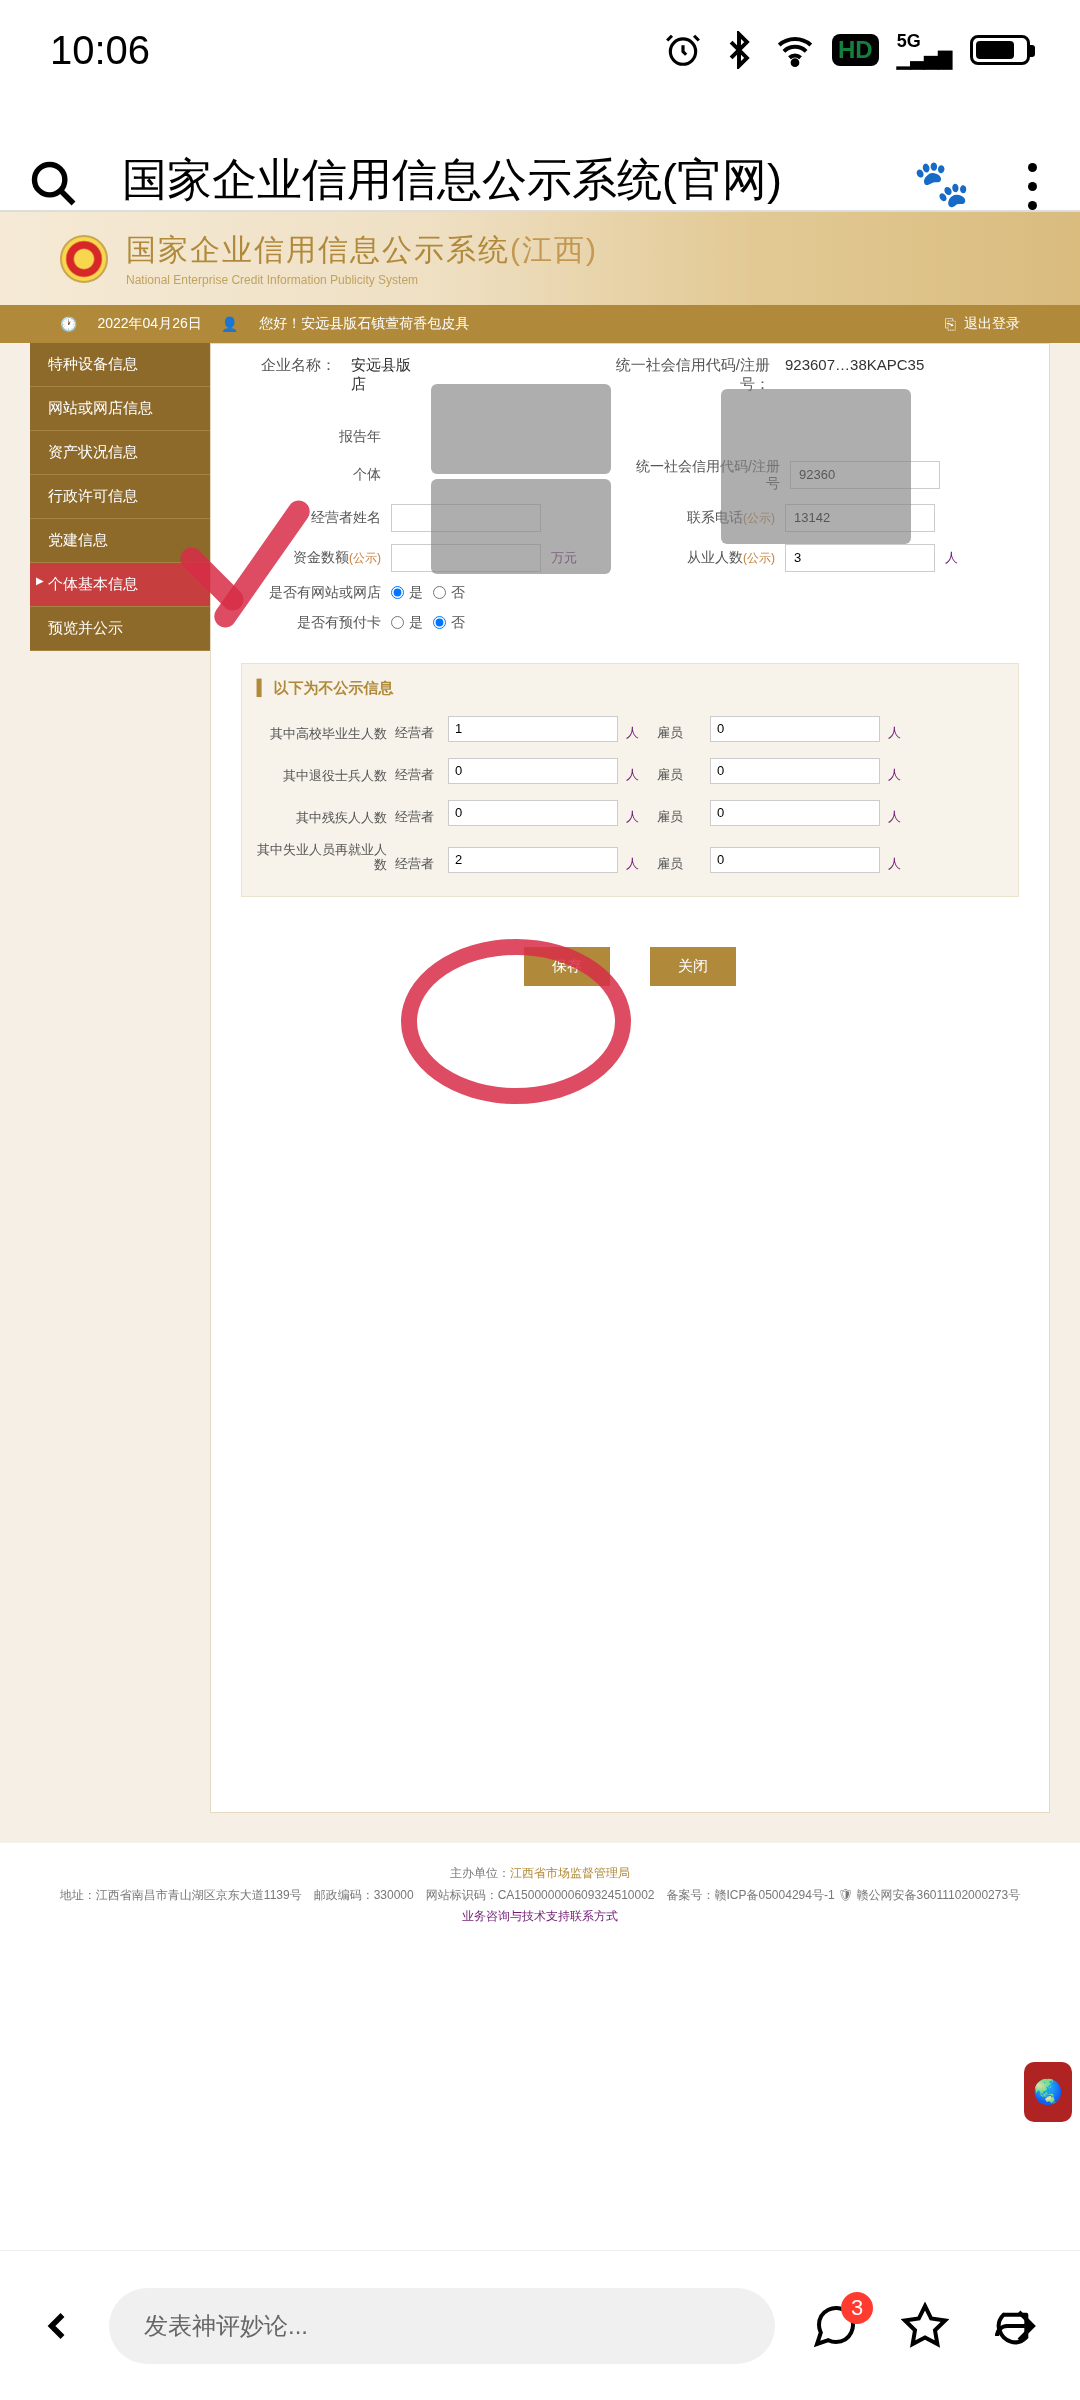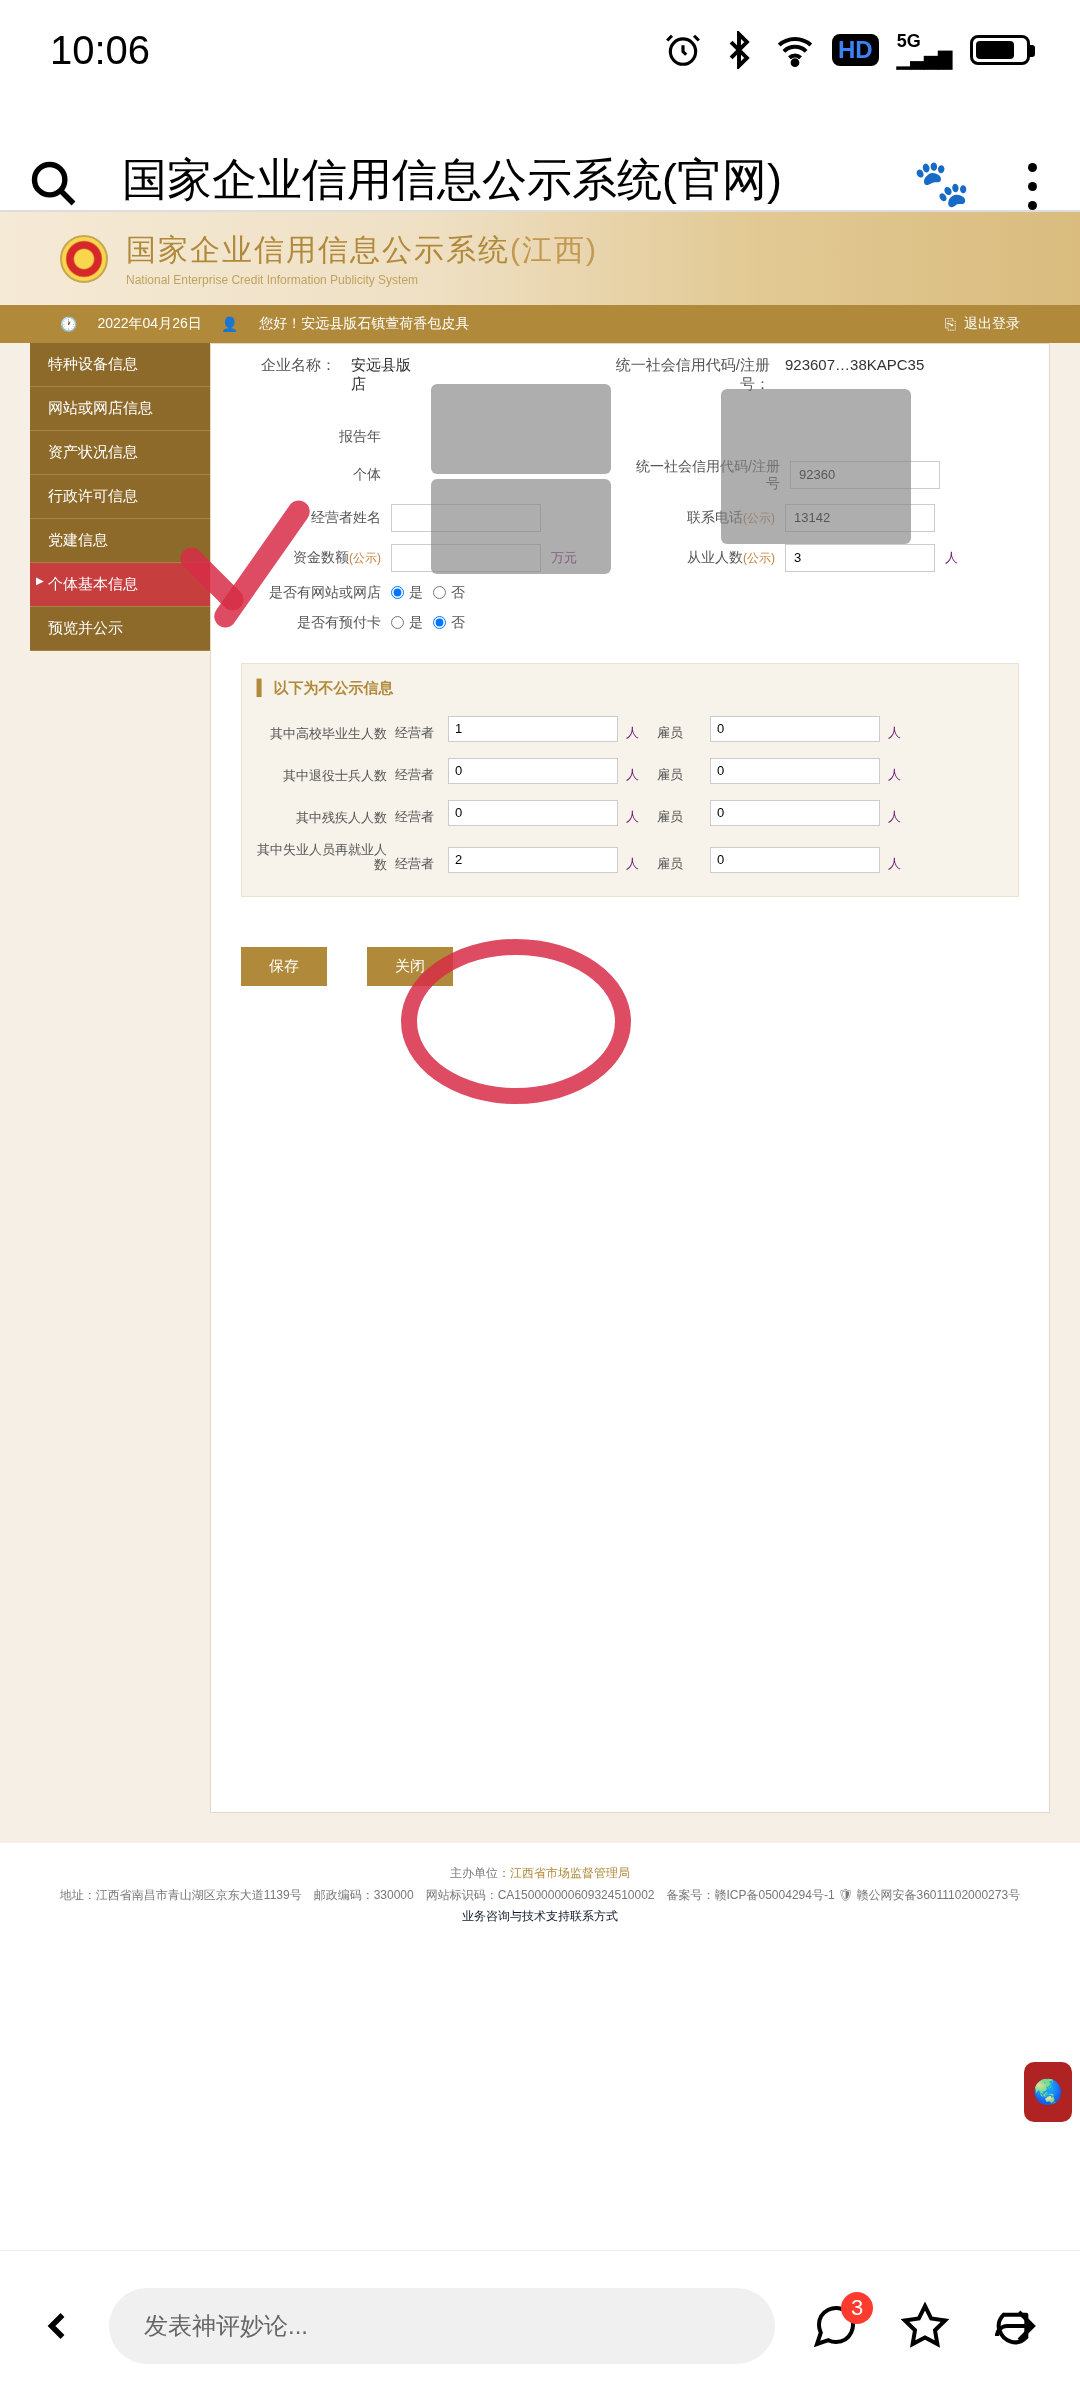--- a/index.html
+++ b/index.html
@@ -1,20 +1,20 @@
 <!DOCTYPE html>
 <html><head>
 <meta charset="utf-8">
 <style>
 *{box-sizing:border-box;margin:0;padding:0;font-family:-apple-system,"PingFang SC","Microsoft YaHei",sans-serif}
 body{width:1080px;height:2400px;background:#fff;position:relative;overflow:hidden}
 .status-bar{height:100px;display:flex;align-items:center;justify-content:space-between;padding:0 50px;font-size:40px;font-weight:500}
 .status-right{display:flex;align-items:center;gap:18px}
 .status-right svg{width:38px;height:38px}
-.hd-badge{background:#000;color:#3b82f6;border-radius:8px;padding:2px 6px;font-size:24px;font-weight:700}
+.hd-badge{background:#000;color:#15803d;border-radius:8px;padding:2px 6px;font-size:24px;font-weight:700}
 .sig{display:flex;flex-direction:column;font-size:18px;line-height:1;font-weight:700}
 .battery{width:60px;height:30px;border:3px solid #000;border-radius:8px;position:relative}
 .battery::after{content:"";position:absolute;right:-8px;top:7px;width:5px;height:12px;background:#000;border-radius:0 3px 3px 0}
 .battery::before{content:"";position:absolute;left:3px;top:3px;bottom:3px;width:70%;background:#000;border-radius:4px}
 .browser-bar{height:110px;display:flex;align-items:flex-end;padding:0 28px;gap:42px}
 .browser-title{font-size:45px;font-weight:500;flex:1;white-space:nowrap;overflow:hidden}
 .paw-icon{font-size:46px}
 .dots{display:flex;flex-direction:column;gap:10px;padding:0 15px}
 .dots span{width:9px;height:9px;background:#000;border-radius:50%}
 .page-content{position:relative;width:100%;border-top:2px solid #ddd;background:#fff;font-size:18px}
@@ -43,27 +43,27 @@
 .unit{color:#701a75;font-size:13px}
 .radio-group{display:flex;gap:25px;align-items:center}
 .radio-group label{display:flex;align-items:center;gap:5px;color:#555}
 .sub-section{background:#f7f3ea;border:1px solid #ece2cd;margin-top:25px;padding:15px}
 .sub-heading{color:#b08a3a;font-size:15px;font-weight:700;padding-bottom:10px}
 .sub-heading::before{content:"▍";color:#b08a3a;margin-right:5px}
 .personnel-row{display:flex;align-items:flex-end;padding:8px 0;gap:8px;font-size:13px}
 .personnel-label{width:130px;text-align:right;color:#555;font-size:13px;line-height:1.2}
 .role{color:#555;font-size:13px;width:45px}
 .personnel-row input{border:1px solid #ccc;padding:3px 6px;height:26px;width:170px;font-size:13px}
-.button-row{display:flex;gap:40px;margin-top:50px}
+.button-row{display:flex;justify-content:center;gap:40px;margin-top:50px}
 .btn{padding:10px 28px;color:#fff;border:none;font-size:15px;cursor:pointer}
 .btn-save{background:#b08a3a}
 .btn-close{background:#b08a3a}
 .footer{background:#fff;padding:20px 31px;font-size:12px;color:#777;text-align:center;line-height:1.8}
 .footer .org{color:#b08a3a}
-.footer .red{color:#0f172a}
+.footer .red{color:#701a75}
 .bottom-nav{position:absolute;bottom:0;left:0;right:0;height:150px;background:#fff;display:flex;align-items:center;padding:0 35px;gap:30px;border-top:1px solid #eee}
 .comment-bubble{flex:1;background:#f0f0f0;border-radius:50px;padding:22px 35px;color:#666;font-size:24px}
 .nav-icon{position:relative;width:60px;display:flex;justify-content:center}
 .nav-icon svg{width:48px;height:48px}
 .badge{position:absolute;top:-10px;right:-8px;background:#ff3b30;color:#fff;border-radius:50%;width:32px;height:32px;display:flex;align-items:center;justify-content:center;font-size:22px}
 .blur-block{position:absolute;background:rgba(130,130,130,0.65);border-radius:6px}
 .red-mark{position:absolute;border:16px solid rgba(215,45,70,0.85);border-radius:50%;pointer-events:none}
 .red-check{position:absolute;width:140px;height:140px;pointer-events:none}
 .red-check::before{content:"";position:absolute;width:22px;height:80px;background:rgba(215,45,70,0.85);transform:rotate(-45deg);left:25px;top:30px;border-radius:12px}
 .red-check::after{content:"";position:absolute;width:22px;height:150px;background:rgba(215,45,70,0.85);transform:rotate(35deg);left:75px;top:-20px;border-radius:12px}

